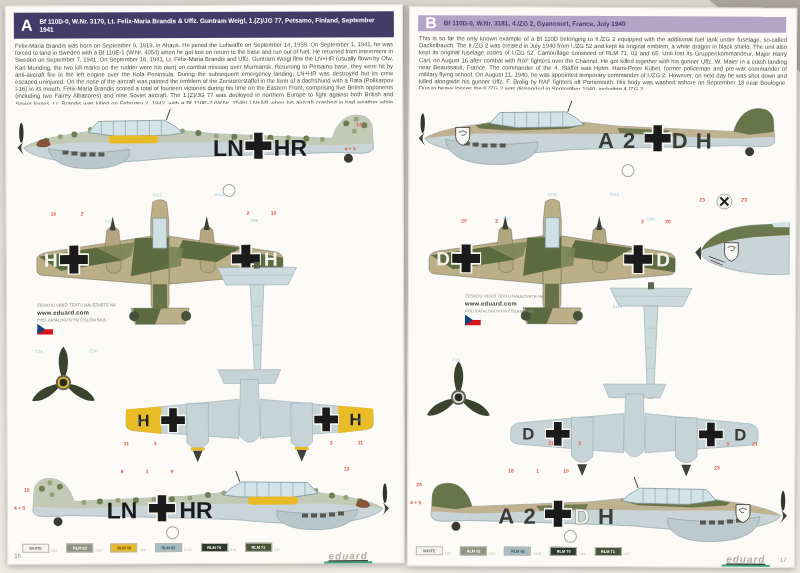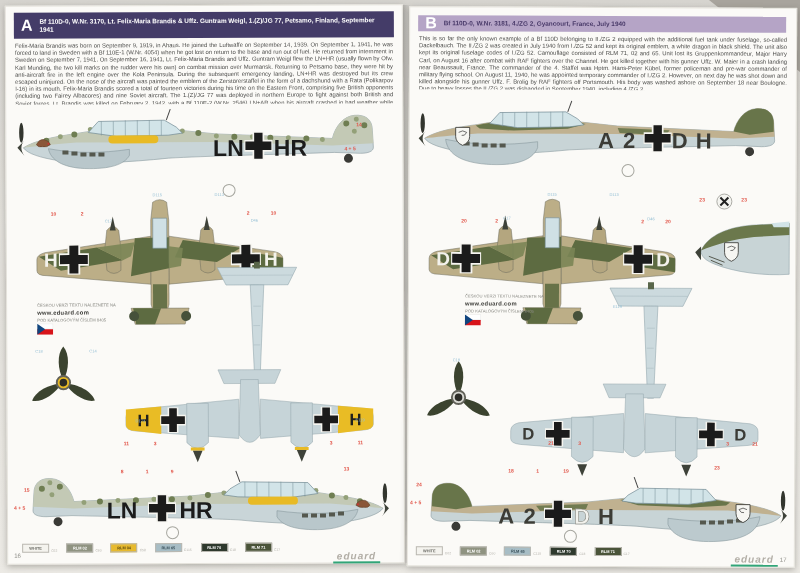--- a/index.html
+++ b/index.html
@@ -27,21 +27,21 @@
   .co{position:absolute;font-size:5px;font-weight:bold;color:#e2574b;white-space:nowrap;}
   .st{position:absolute;font-size:4px;color:#97c1d6;white-space:nowrap;}
   .note{position:absolute;font-size:4.2px;color:#8b8b85;line-height:1.5;}
   .note b{display:block;font-size:5.8px;color:#3a3a36;letter-spacing:.3px;}
   .ring{position:absolute;width:11px;height:11px;border:1px solid #a6a69f;border-radius:50%;}
   .swrow{position:absolute;display:flex;gap:9px;align-items:flex-end;}
   .sw{display:flex;align-items:flex-end;gap:2px;}
   .sw-chip{display:inline-block;min-width:21px;padding:1.5px 2px;font-size:3.9px;font-weight:bold;
            text-align:center;border:.5px solid #bab8b1;line-height:1;}
   .sw-code{font-size:3.4px;color:#b7b5ae;}
-  .logo{position:absolute;width:64px;text-align:right;}
+  .logo{position:absolute;width:64px;text-align:center;text-decoration:underline;}
   .logo-text{font-style:italic;font-weight:bold;font-size:10px;color:#b2aea6;
              letter-spacing:1px;border-bottom:2px solid #31a578;padding:0 4px;}
   .pnum{position:absolute;font-size:6px;color:#8b8b85;}
   svg text{font-family:"Liberation Sans",sans-serif;}
   .svg-code{font-weight:bold;}
 </style>
 </head>
 <body>
 
 <svg width="0" height="0" style="position:absolute">

